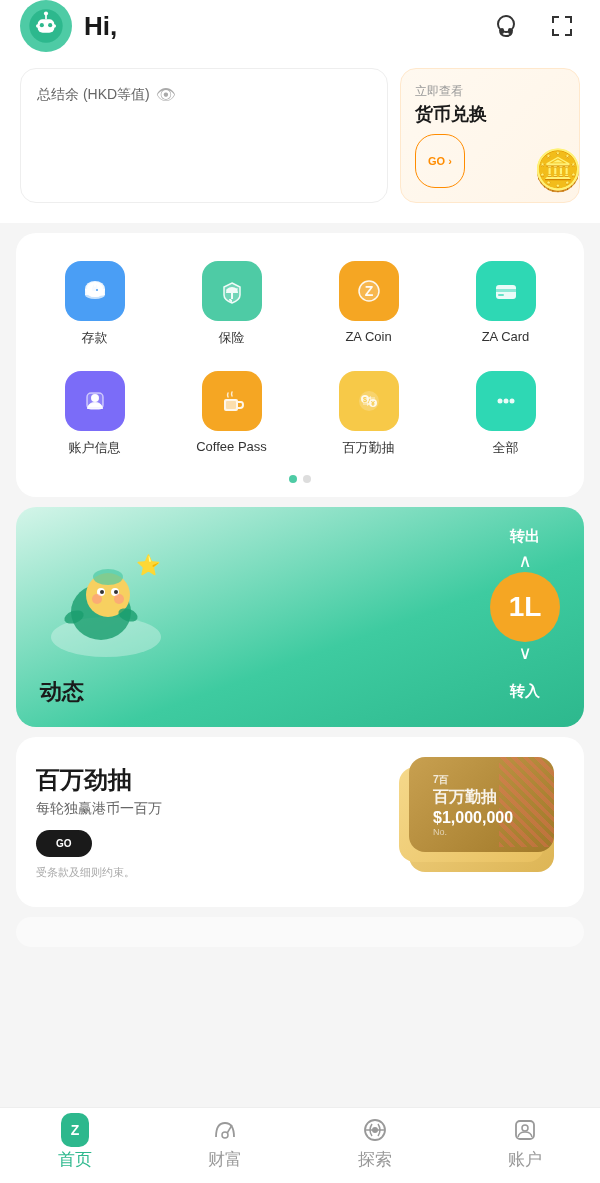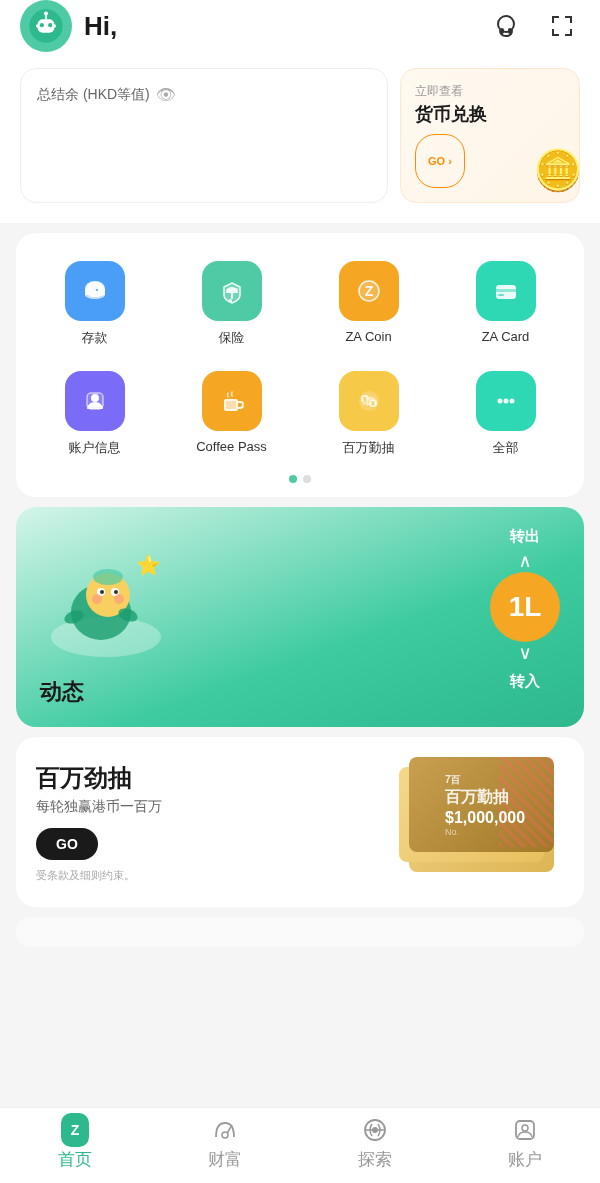--- a/index.html
+++ b/index.html
@@ -260,21 +260,21 @@
       font-size: 14px;
       color: #666;
       margin-bottom: 12px;
     }
     .promo-go-btn {
       background: #1a1a1a;
       color: #fff;
       border: none;
       border-radius: 20px;
       padding: 8px 20px;
-      font-size: 14px;
+      font-size: 10px;
       font-weight: 600;
       cursor: pointer;
       display: inline-block;
       margin-bottom: 8px;
     }
     .promo-disclaimer {
       font-size: 11px;
       color: #aaa;
     }
     .promo-image {
@@ -286,22 +286,22 @@
 
     
     .ticket-stack {
       position: relative;
       width: 170px;
       height: 120px;
     }
     .ticket {
       position: absolute;
       background: linear-gradient(135deg, #e8c97a, #d4a843);
-      border-radius: 8px;
-      padding: 8px 28px;
+      border-radius: 16px;
+      padding: 8px 16px;
       color: #8b5e00;
     }
     .ticket-1 {
       width: 145px;
       height: 95px;
       right: 0;
       top: 20px;
       background: linear-gradient(135deg, #f0d080, #ddb555);
     }
     .ticket-2 {
@@ -596,21 +596,21 @@
       </svg>
     </div>
 
     <div class="transfer-out">
       <div class="transfer-label">转出</div>
       <span class="transfer-arrow">∧</span>
       <div class="transfer-btn">
         <span>1L</span>
       </div>
       <span class="transfer-arrow">∨</span>
-      <div class="transfer-label" style="margin-top:8px;">转入</div>
+      <div class="transfer-label" style="margin-top:18px;">转入</div>
     </div>
 
     <div class="dynamic-label">动态</div>
   </div>
 
   <div class="promo-card">
     <div class="promo-content">
       <div class="promo-title">百万劲抽</div>
       <div class="promo-subtitle">每轮独赢港币一百万</div>
       <button class="promo-go-btn">GO</button>

